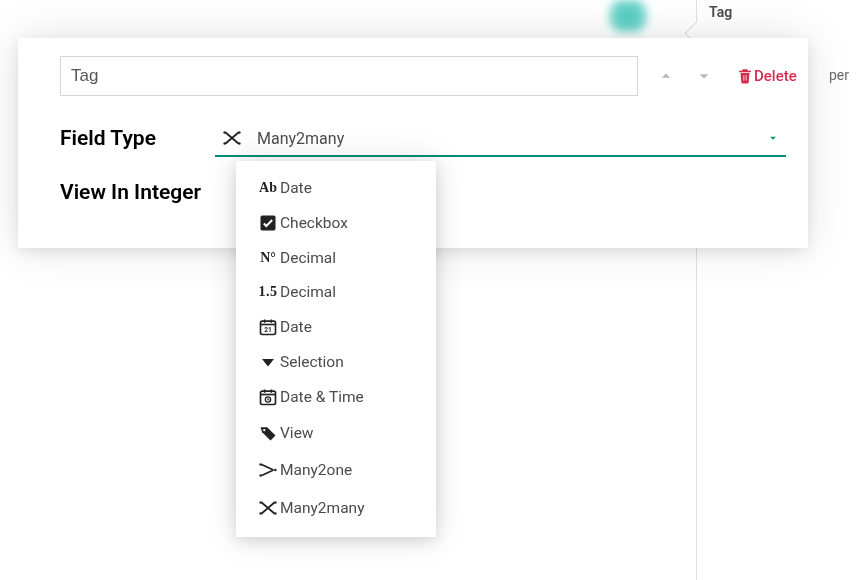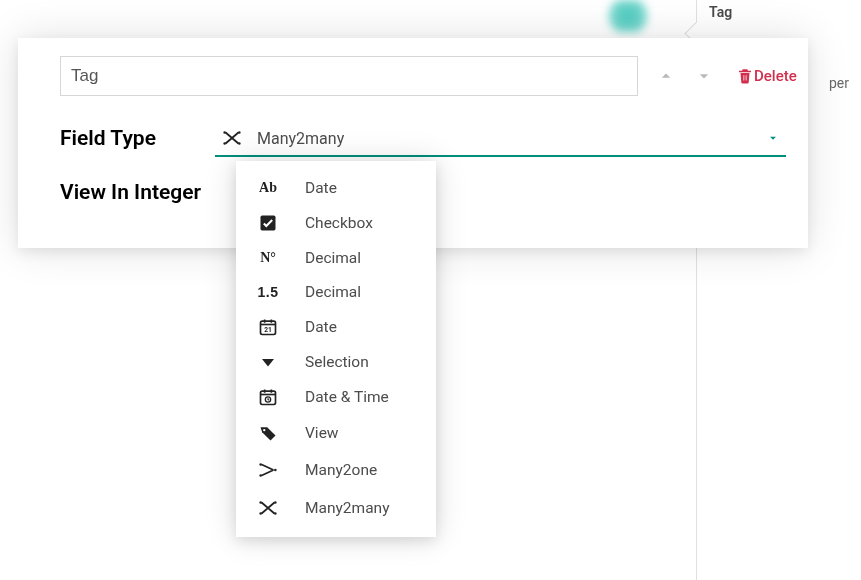--- a/index.html
+++ b/index.html
@@ -25,21 +25,21 @@
     color: #4c4c4c;
   }
   .right-panel .tag-label {
     font-weight: 600;
     color: #4a4a4a;
     margin-bottom: 8px;
   }
   .right-panel .per {
     position: absolute;
     right: 12px;
-    top: 75px;
+    top: 67px;
     color: #6a6a6a;
     font-size: 14px;
   }
   .right-panel::before {
     
     content: "";
     position: absolute;
     top: 25px;
     left: -9px;
     width: 16px;
@@ -157,39 +157,39 @@
     left: 21px;
     width: 200px;
     background: #fff;
     box-shadow: 0 0 30px rgba(0,0,0,0.14), 0 4px 12px rgba(0,0,0,0.1);
     padding: 10px 0;
     z-index: 10;
   }
   .dd-item {
     display: flex;
     align-items: center;
-    gap: 25px;
+    gap: 0;
     padding: 8px 20px;
     font-size: 15.5px;
     color: #4c4c4c;
     cursor: pointer;
   }
   .dd-icon {
     width: 24px;
     display: flex;
     justify-content: center;
     align-items: center;
     color: #222;
     font-weight: 700;
   }
 
   svg { display: block; }
 
   .icon-txt { font-family: Georgia, 'Times New Roman', serif; font-weight: 700; font-size: 14px; }
-  .icon-num { font-family: Liberation Sans, sans-serif; font-weight: 700; font-size: 14px; letter-spacing: 0.5px; }
+  .icon-num { font-family: Liberation Serif, serif; font-weight: 700; font-size: 14px; letter-spacing: 0.5px; }
 </style>
 </head>
 <body>
 
 <div class="blob"></div>
 
 <div class="right-panel">
   <div class="tag-label">Tag</div>
   <div class="per">per</div>
 </div>

